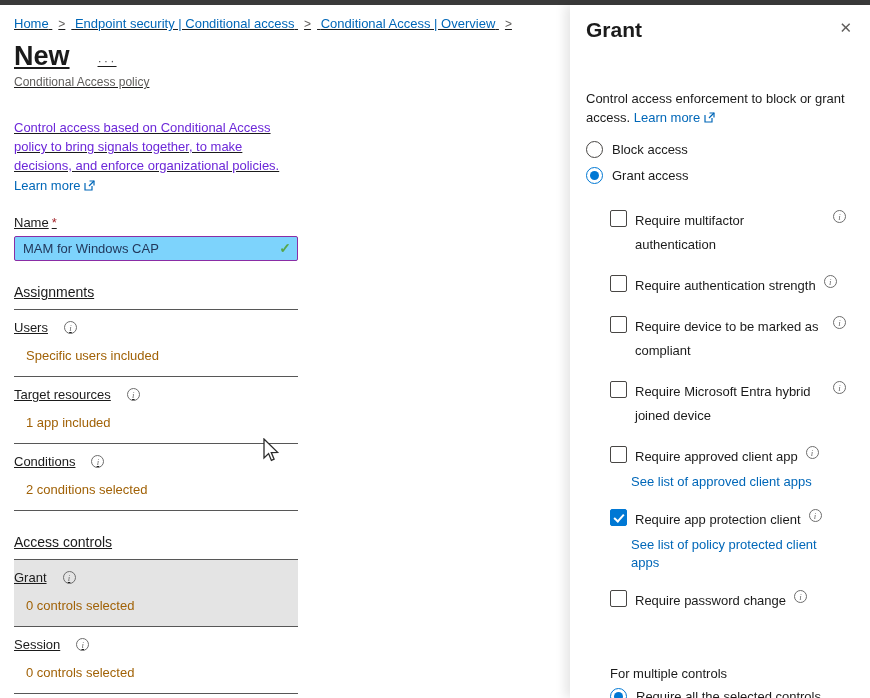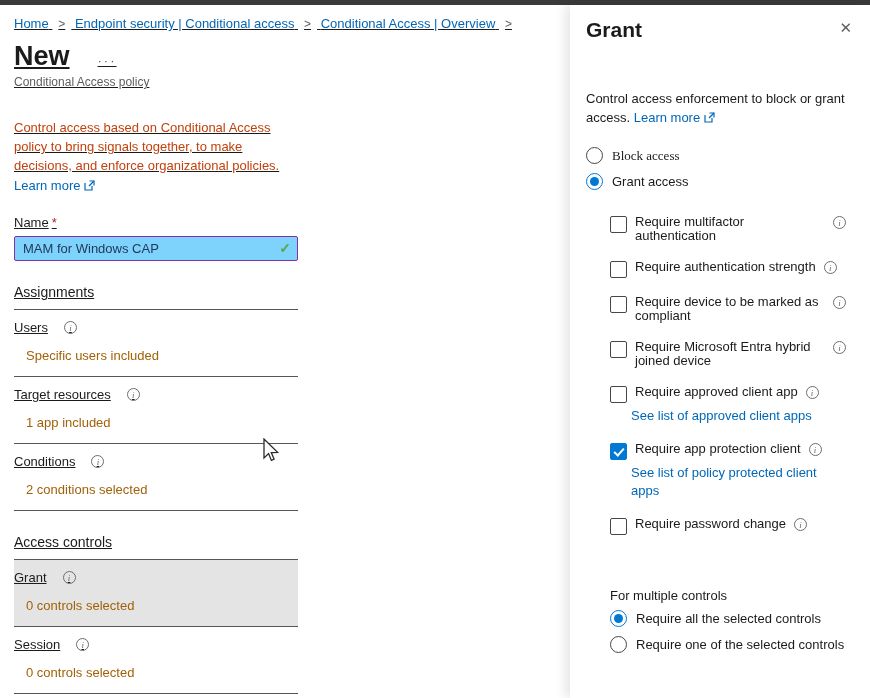--- a/index.html
+++ b/index.html
@@ -15,21 +15,21 @@
 
   .breadcrumb { font-size: 13px; white-space: nowrap; }
   .bc-link { color: #0067b8; cursor: pointer; text-decoration: none; }
   .bc-sep { color: #605e5c; margin: 0 6px; font-size: 12px; }
 
   .title-row { margin-top: 10px; display: flex; align-items: center; gap: 28px; }
   .page-title { font-size: 27px; font-weight: 700; color: #1b1b1b; }
   .menu-ellipsis { color: #585858; font-size: 13px; letter-spacing: 2px; cursor: pointer; padding-top: 8px; }
   .subtitle { font-size: 12px; color: #605e5c; margin-top: 3px; }
 
-  .desc { margin-top: 29px; font-size: 13px; line-height: 19px; width: 288px; color: #c2410c; }
+  .desc { margin-top: 29px; font-size: 13px; line-height: 19px; width: 288px; color: #6d28d9; }
   .learn-link { display: inline-flex; align-items: center; gap: 4px; color: #0067b8; font-size: 13px; cursor: pointer; text-decoration: none; }
   .left .learn-block { margin-top: 1px; }
 
   .field-label { margin-top: 21px; font-size: 13px; }
   .req { color: #a4262c; margin-left: 3px; }
   .input-wrap { position: relative; width: 284px; margin-top: 6px; }
   .name-input { width: 284px; height: 25px; border: 1px solid #8a2da5; border-radius: 2px; font-family: "Liberation Sans", sans-serif; font-size: 13px; color: #22385c; padding: 0 26px 0 8px; outline: none; background: #7dd3fc; }
   .valid-check { position: absolute; right: 7px; top: 4px; color: #57a64a; font-size: 14px; font-weight: 700; }
 
   .section-title { margin-top: 23px; font-size: 14px; color: #1b1b1b; padding-bottom: 9px; border-bottom: 1px solid #575757; width: 284px; }
@@ -44,32 +44,32 @@
   
   .panel { position: absolute; top: 5px; left: 570px; width: 300px; height: 693px; background: #fff; box-shadow: -5px 0 10px rgba(0,0,0,0.10); }
   .panel-inner { padding: 13px 14px 0 16px; }
   .panel-head { display: flex; align-items: flex-start; justify-content: space-between; }
   .panel-title { font-size: 21px; font-weight: 700; color: #1b1b1b; }
   .close-btn { color: #605e5c; font-size: 15px; cursor: pointer; padding: 2px 4px; line-height: 1; }
 
   .panel-desc { margin-top: 47px; font-size: 13px; line-height: 19px; width: 270px; }
 
   .radio-row { display: flex; align-items: center; gap: 9px; margin-top: 9px; font-size: 13px; }
-  .radio-row.first { margin-top: 20px; font-family: Liberation Serif, serif; }
+  .radio-row.first { margin-top: 14px; }
   .radio { width: 17px; height: 17px; border: 1px solid #484644; border-radius: 50%; position: relative; flex: none; background: #fff; cursor: pointer; }
   .radio.on { border-color: #0078d4; }
   .radio.on::after { content: ""; position: absolute; left: 3px; top: 3px; width: 9px; height: 9px; border-radius: 50%; background: #0078d4; }
 
   .controls { margin: 25px 0 0 24px; }
   .ctrl-group { margin-bottom: 17px; }
   .ctrl { display: flex; align-items: flex-start; gap: 8px; }
   .cb { width: 17px; height: 17px; border: 1px solid #484644; border-radius: 2px; background: #fff; position: relative; flex: none; margin-top: 1px; cursor: pointer; }
   .cb.on { background: #0078d4; border-color: #0078d4; }
   .cb.on::after { content: ""; position: absolute; left: 5px; top: 2px; width: 4px; height: 8px; border: solid #fff; border-width: 0 2px 2px 0; transform: rotate(42deg); }
-  .ctrl-label { font-size: 13px; line-height: 14px; max-width: 190px; }
+  .ctrl-label { font-size: 13px; line-height: 24px; max-width: 190px; }
   .ctrl .info { margin-top: 1px; }
   .ctrl-link { display: block; margin: 4px 0 0 21px; font-size: 13px; line-height: 18px; color: #0067b8; max-width: 214px; cursor: pointer; text-decoration: none; }
 
   .multi { margin: 53px 0 0 24px; }
   .multi-label { font-size: 13px; }
   .multi .radio-row { margin-top: 7px; }
   .multi .radio-row + .radio-row { margin-top: 9px; }
 
   .cursor { position: absolute; left: 262px; top: 438px; pointer-events: none; }
 </style>

